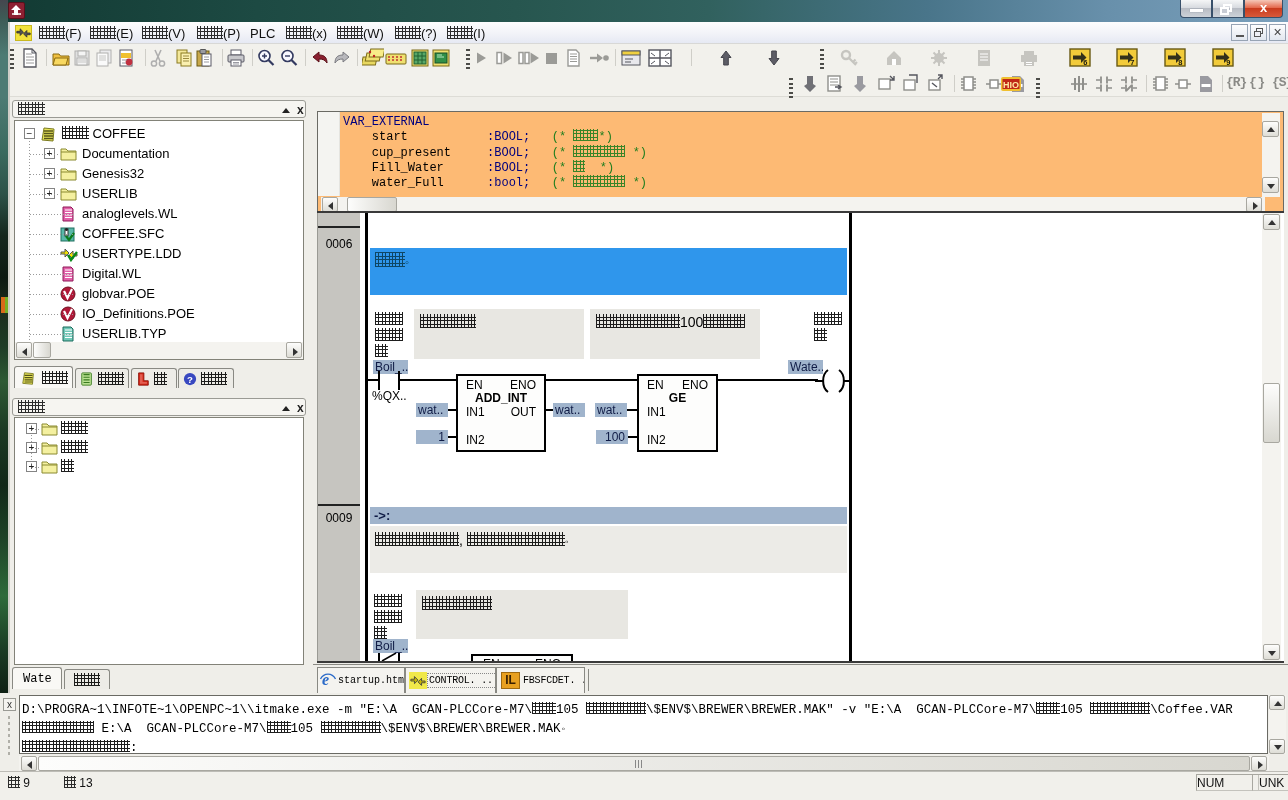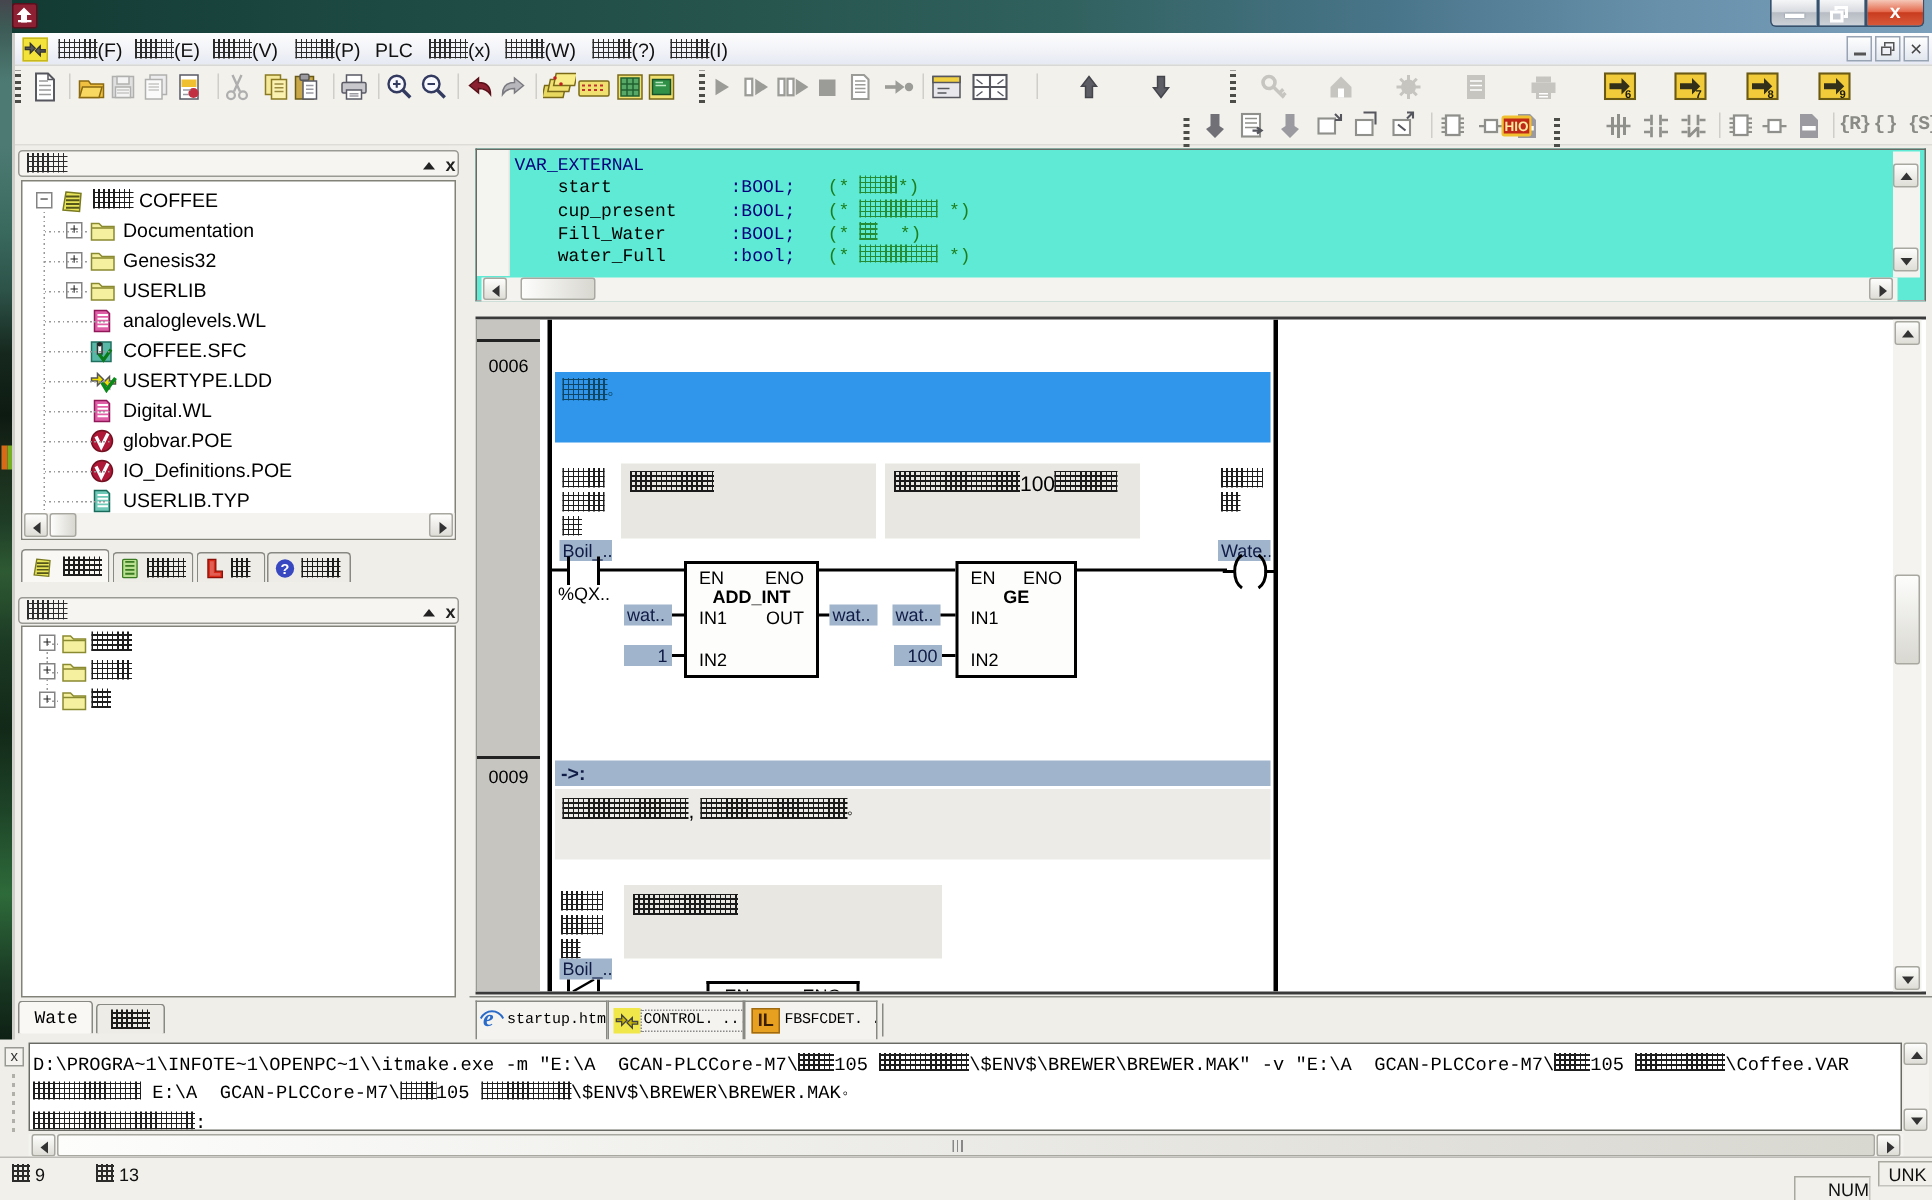--- a/index.html
+++ b/index.html
@@ -641,21 +641,21 @@
   </div>
 <div class="ab" id="dtabs" style="left:0;top:667px;width:310px;height:22px">
  <div class="tab act mono" style="left:12px;top:0;width:50px;height:22px;font-size:12px">
       <span style="position:absolute;left:10px;top:4px">Wate</span>
     </div>
  <div class="tab" style="left:64px;top:2px;width:46px;height:20px">
       <i class="cj" style="width:26px;height:13px;position:absolute;left:9px;top:3px"></i>
     </div>
 </div>
 
-<div class="ab" id="codep" style="left:317px;top:99px;width:967px;height:102px;border:1px solid #6a6a64;border-bottom:1px solid #aaa;background:#5eead4">
+<div class="ab" id="codep" style="left:317px;top:111px;width:967px;height:102px;border:1px solid #6a6a64;border-bottom:1px solid #aaa;background:#fdba74">
  <div style="position:absolute;left:0;top:0;width:22px;height:84px;background:#f4f4f1;border-right:1px solid #e4e4e0"></div>
  <pre class="mono" style="position:absolute;left:25px;top:4px;font-size:12px;line-height:13.3px;color:#00007e"><span>VAR_EXTERNAL</span>
 <span style="color:#000">    start</span>           :BOOL;   <span style="color:#1e7e1e">(* <i class="cj" style="width:25px;height:12px"></i>*)</span>
 <span style="color:#000">    cup_present</span>     :BOOL;   <span style="color:#1e7e1e">(* <i class="cj" style="width:52px;height:12px"></i> *)</span>
 <span style="color:#000">    Fill_Water</span>      :BOOL;   <span style="color:#1e7e1e">(* <i class="cj" style="width:12px;height:12px"></i>  *)</span>
 <span style="color:#000">    water_Full</span>      :bool;   <span style="color:#1e7e1e">(* <i class="cj" style="width:52px;height:12px"></i> *)</span></pre>
  <div class="sb" style="left:944px;top:1px;width:18px;height:84px">
   <div class="sbtn" style="left:0;top:8px;width:17px;height:16px">
         <i class="arr" style="left:4px;top:5px;border-left:4px solid transparent;border-right:4px solid transparent;border-bottom:5px solid #333"></i>
       </div>
@@ -684,21 +684,21 @@
  <div style="position:absolute;left:532px;top:0;width:3px;height:448px;background:#000"></div>
 
  <div style="position:absolute;left:53px;top:35px;width:477px;height:47px;background:#2f96ec;color:#0d5a78;font-size:14px"><i class="cj" style="width:30px;height:15px;margin:4px 0 0 5px;color:#0a3c52"></i><span style="color:#0a3c52;font-size:11px">◦</span></div>
  <div class="ctext" style="left:58px;top:98px;width:30px;white-space:normal;line-height:16px"><i class="cj" style="width:28px;height:13px"></i><i class="cj" style="width:28px;height:13px"></i><i class="cj" style="width:13px;height:13px"></i></div>
  <div class="cbox" style="left:97px;top:96px;width:170px;height:50px"></div>
  <div class="ctext" style="left:103px;top:101px"><i class="cj" style="width:56px;height:14px"></i></div>
  <div class="cbox" style="left:273px;top:96px;width:170px;height:50px"></div>
  <div class="ctext" style="left:279px;top:101px"><i class="cj" style="width:84px;height:14px"></i>100<i class="cj" style="width:42px;height:14px"></i></div>
  <div class="ctext" style="left:497px;top:98px;width:30px;white-space:normal;line-height:16px"><i class="cj" style="width:28px;height:13px"></i><i class="cj" style="width:13px;height:13px"></i></div>
  <div class="steel" style="left:56px;top:147px;width:35px;height:14px">Boil_..</div>
- <div class="steel" style="left:495px;top:147px;width:35px;height:14px">Wate..</div>
+ <div class="steel" style="left:471px;top:147px;width:35px;height:14px">Wate..</div>
 
  <div class="wire" style="left:51px;top:166px;width:10px;height:2px"></div>
  <div class="wire" style="left:61px;top:158px;width:2px;height:19px"></div>
  <div class="wire" style="left:81px;top:158px;width:2px;height:19px"></div>
  <div class="wire" style="left:83px;top:166px;width:56px;height:2px"></div>
  <div class="ctext" style="left:55px;top:176px;font-size:12px">%QX..</div>
  <div class="wire" style="left:228px;top:166px;width:92px;height:2px"></div>
  <div class="wire" style="left:400px;top:166px;width:101px;height:2px"></div>
 
  <svg style="position:absolute;left:498px;top:156px" width="37" height="26" viewBox="0 0 37 26">
@@ -809,15 +809,15 @@
       </div>
   <div class="sbtn" style="left:1232px;top:0;width:16px;height:15px">
         <i class="arr" style="left:6px;top:4px;border-top:4px solid transparent;border-bottom:4px solid transparent;border-left:5px solid #333"></i>
       </div>
  </div>
 </div>
 
 <div class="ab" id="status" style="left:0;top:771px;width:1288px;height:29px;background:#f1f0eb;border-top:1px solid #bdbcb6;font-size:12px;color:#111">
  <span style="position:absolute;left:8px;top:4px"><i class="cj" style="width:12px;height:12px"></i> 9</span>
  <span style="position:absolute;left:64px;top:4px"><i class="cj" style="width:12px;height:12px"></i> 13</span>
- <div style="position:absolute;left:1196px;top:12px;width:51px;height:17px;border:1px solid #c4c3bd;border-top-color:#a8a7a0;border-left-color:#a8a7a0;text-align:right;line-height:16px">NUM</div>
+ <div style="position:absolute;left:1196px;top:2px;width:63px;height:17px;border:1px solid #c4c3bd;border-top-color:#a8a7a0;border-left-color:#a8a7a0;text-align:left;line-height:16px">NUM</div>
  <div style="position:absolute;left:1252px;top:2px;width:51px;height:17px;border:1px solid #c4c3bd;border-top-color:#a8a7a0;border-left-color:#a8a7a0;padding-left:6px;line-height:16px">UNK</div>
 </div>
 
 </body></html>

